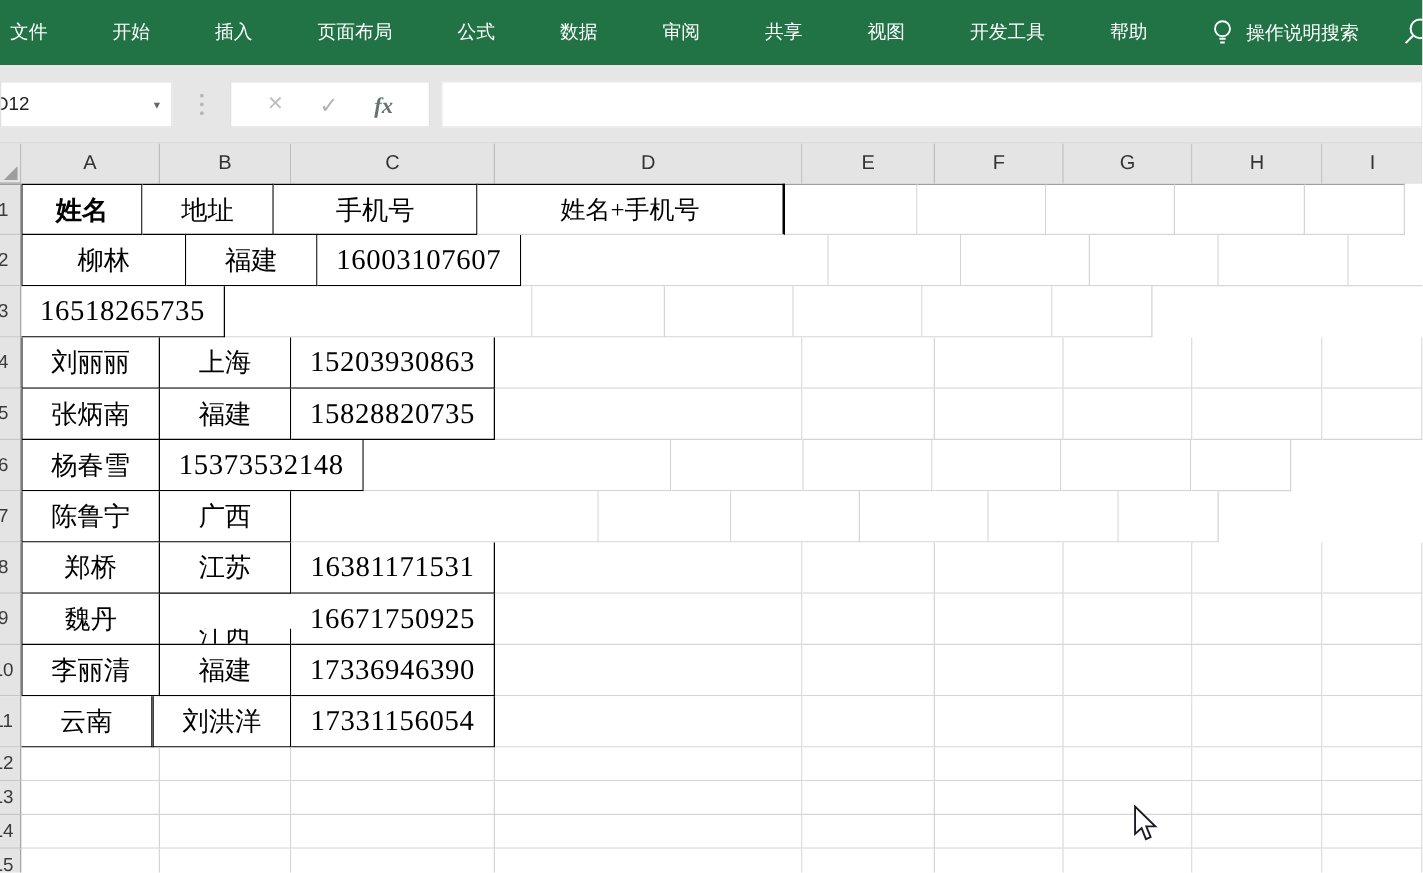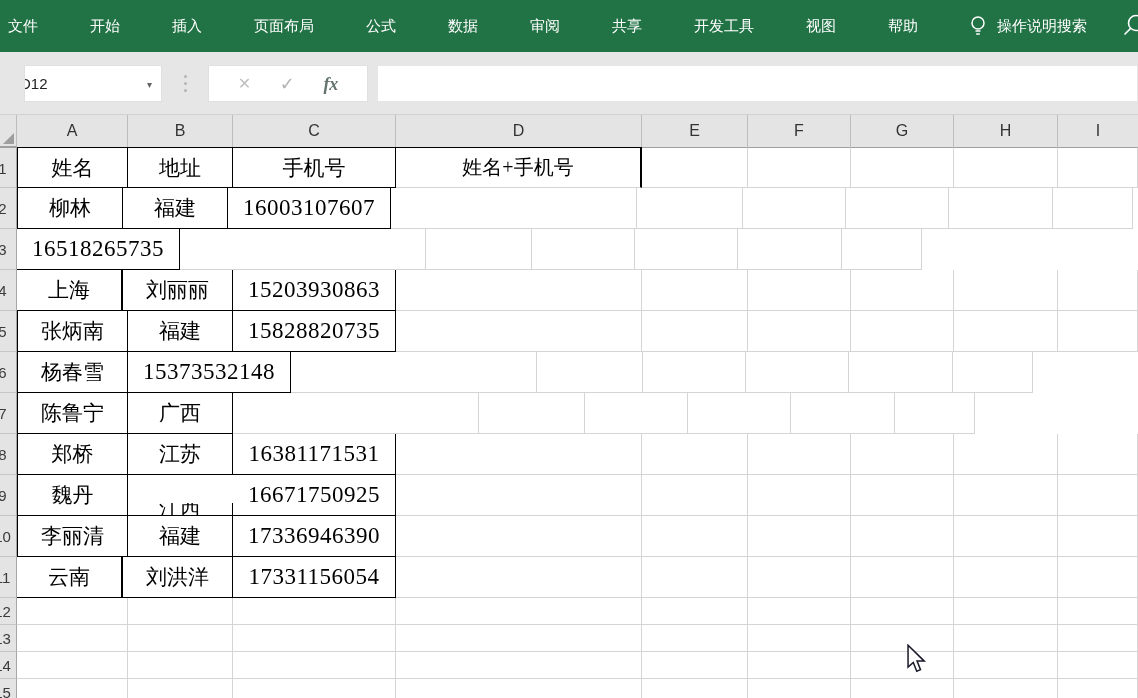--- a/index.html
+++ b/index.html
@@ -21,21 +21,21 @@
   }
   .rtab:first-child{padding-left:8px;}
   .tellme{display:flex;align-items:center;margin-left:24px;font-size:15px;}
   .tellme svg{margin-right:9px;display:block;}
   .acct{position:absolute;right:-9px;top:13px;}
 
   
   .fbar{
     height:63px;background:var(--formula-bar-bg);box-sizing:border-box;
     display:flex;align-items:flex-start;padding-top:13px;
-    border-bottom:1px solid #d2d2d2;position:relative;padding-left:24px;
+    border-bottom:1px solid #d2d2d2;position:relative;
   }
   .namebox{
     width:138px;height:37px;background:#fff;flex:none;position:relative;
     display:flex;align-items:center;overflow:hidden;border:1px solid #e0e0e0;box-sizing:border-box;
   }
   .nb-val{font-size:15px;color:#222;margin-left:-5px;}
   .nb-arrow{position:absolute;right:9px;top:50%;transform:translateY(-50%);font-size:10px;color:#666;}
   .dots{
     width:46px;height:37px;flex:none;display:flex;flex-direction:column;
     align-items:center;justify-content:center;gap:4px;
@@ -105,22 +105,22 @@
 
   <div class="ribbon">
     <div class="rtab">文件</div>
     <div class="rtab">开始</div>
     <div class="rtab">插入</div>
     <div class="rtab">页面布局</div>
     <div class="rtab">公式</div>
     <div class="rtab">数据</div>
     <div class="rtab">审阅</div>
     <div class="rtab">共享</div>
+    <div class="rtab">视图</div>
     <div class="rtab">开发工具</div>
-    <div class="rtab">视图</div>
     <div class="rtab">帮助</div>
 
     <div class="tellme">
       <svg width="20" height="24" viewBox="0 0 20 24">
         <circle cx="10" cy="9" r="6" fill="none" stroke="#fff" stroke-width="1.5"></circle>
         <line x1="7.5" y1="17" x2="12.5" y2="17" stroke="#fff" stroke-width="1.5"></line>
         <line x1="8.2" y1="20" x2="11.8" y2="20" stroke="#fff" stroke-width="1.5"></line>
       </svg>
       <span>操作说明搜索</span>
     </div>
@@ -159,35 +159,35 @@
         <div class="ch" style="width: 106px;">E</div>
         <div class="ch" style="width: 103px;">F</div>
         <div class="ch" style="width: 103px;">G</div>
         <div class="ch" style="width: 104px;">H</div>
         <div class="ch" style="width: 80px; border-right: none;">I</div>
       </div>
       <div class="grow" style="height: 41px;">
         <div class="rh btg">
           <span>1</span>
         </div>
-        <div class="cell tc btk bl" style="width: 111px;">姓名</div>
+        <div class="cell tc btk bl" style="width: 97px; font-weight: bold;">姓名</div>
         <div class="cell tc btk" style="width: 105px;">地址</div>
         <div class="cell tc btk" style="width: 163px;">手机号</div>
         <div class="cell d1c" style="width: 246px;">姓名+手机号</div>
         <div class="cell btg" style="width: 106px;"></div>
         <div class="cell btg" style="width: 103px;"></div>
         <div class="cell btg" style="width: 103px;"></div>
         <div class="cell btg" style="width: 104px;"></div>
         <div class="cell btg" style="width: 80px;"></div>
       </div>
       <div class="grow" style="height: 41px;">
         <div class="rh">
           <span>2</span>
         </div>
-        <div class="cell tc bl" style="width: 106px;">柳林</div>
+        <div class="cell tc bl" style="width: 132px;">柳林</div>
         <div class="cell tc" style="width: 105px;">福建</div>
         <div class="cell tc phone" style="width: 163px;">16003107607</div>
         <div class="cell" style="width: 246px;"></div>
         <div class="cell" style="width: 106px;"></div>
         <div class="cell" style="width: 103px;"></div>
         <div class="cell" style="width: 103px;"></div>
         <div class="cell" style="width: 104px;"></div>
         <div class="cell" style="width: 80px;"></div>
       </div>
       <div class="grow" style="height: 41px;">
@@ -199,22 +199,22 @@
         <div class="cell" style="width: 106px;"></div>
         <div class="cell" style="width: 103px;"></div>
         <div class="cell" style="width: 103px;"></div>
         <div class="cell" style="width: 104px;"></div>
         <div class="cell" style="width: 80px;"></div>
       </div>
       <div class="grow" style="height: 41px;">
         <div class="rh">
           <span>4</span>
         </div>
+        <div class="cell tc bl" style="width: 111px;">刘丽丽</div>
         <div class="cell tc" style="width: 105px;">上海</div>
-        <div class="cell tc bl" style="width: 111px;">刘丽丽</div>
         <div class="cell tc phone" style="width: 163px;">15203930863</div>
         <div class="cell" style="width: 246px;"></div>
         <div class="cell" style="width: 106px;"></div>
         <div class="cell" style="width: 103px;"></div>
         <div class="cell" style="width: 103px;"></div>
         <div class="cell" style="width: 104px;"></div>
         <div class="cell" style="width: 80px;"></div>
       </div>
       <div class="grow" style="height: 41px;">
         <div class="rh">

